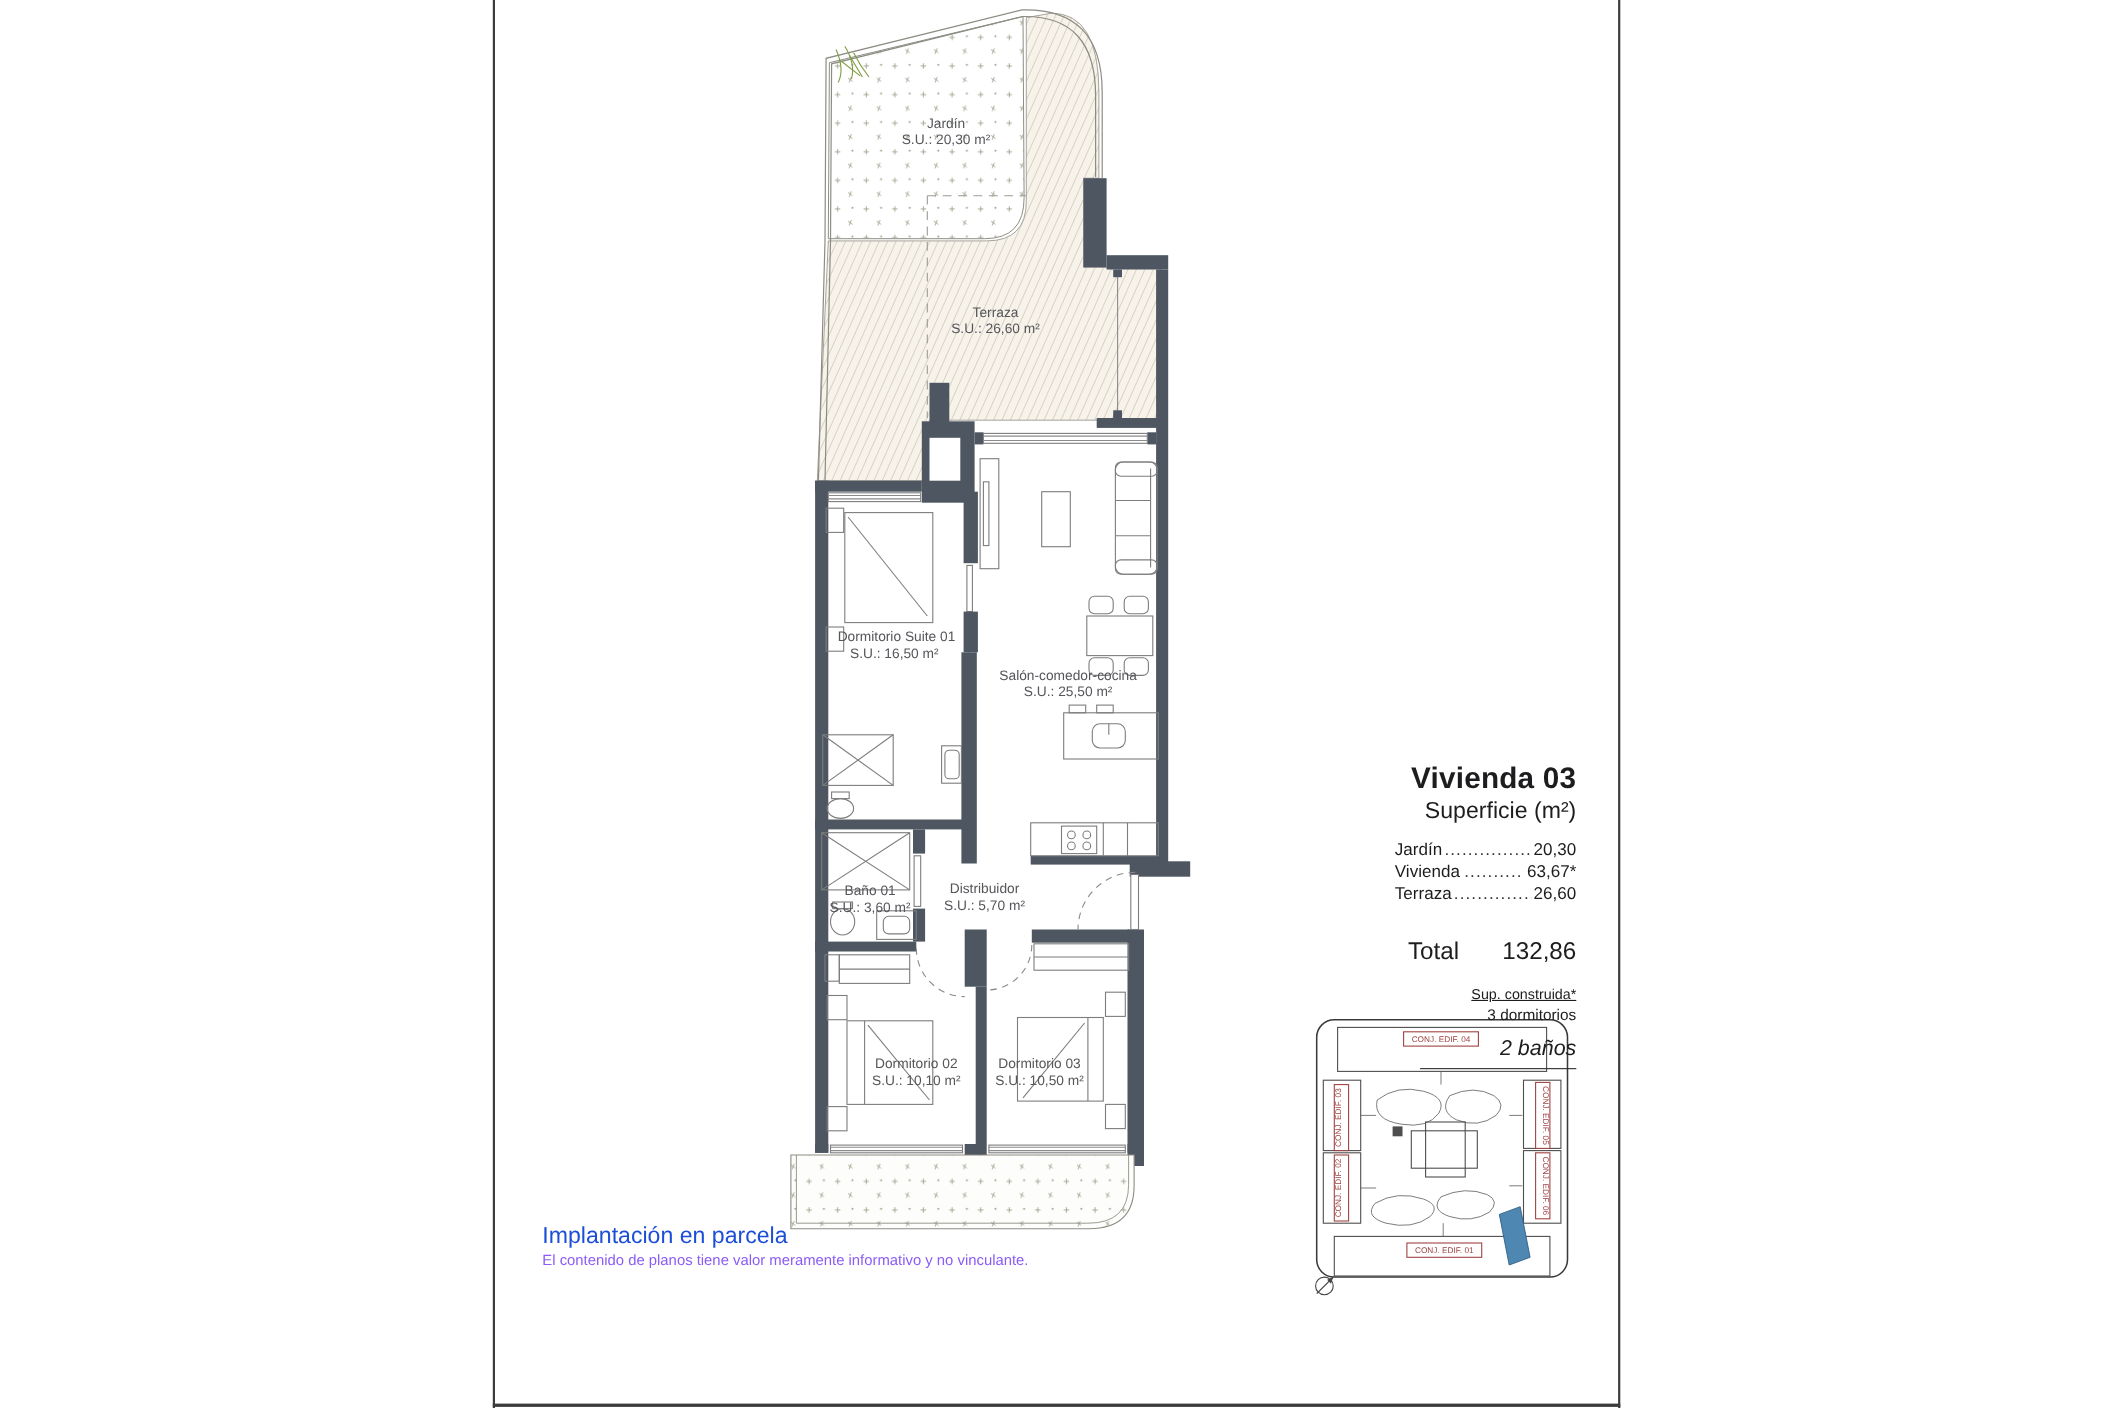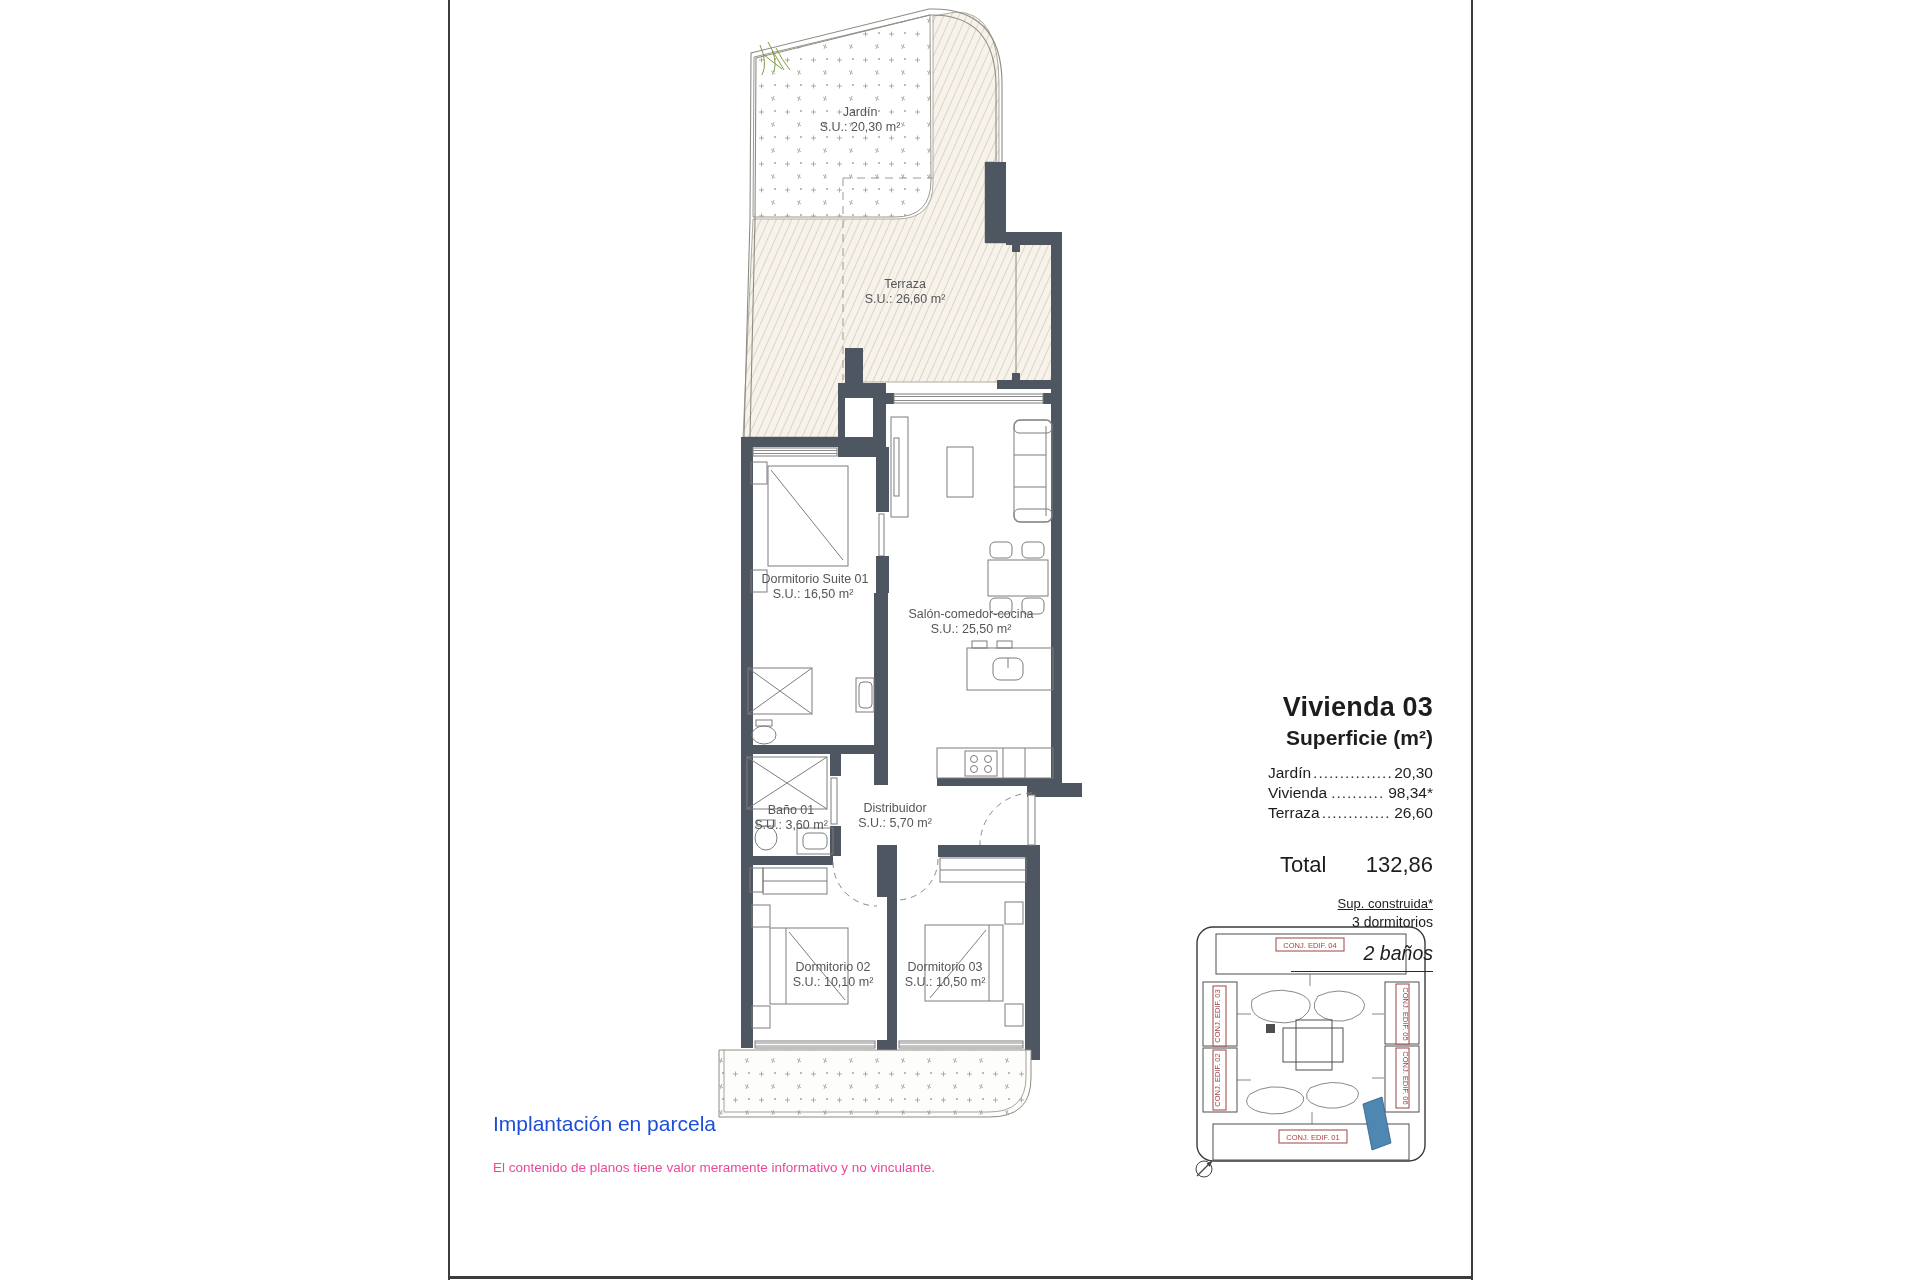--- a/index.html
+++ b/index.html
@@ -3,37 +3,37 @@
 <meta charset="utf-8">
 <style>
   html,body{margin:0;padding:0;background:#ffffff;}
   body{width:1920px;height:1280px;position:relative;overflow:hidden;
        font-family:"Liberation Sans", sans-serif;color:#1d1d1f;}
   .page-border{position:absolute;background:#3c3c3c;}
   #plan-svg{position:absolute;left:0;top:0;}
   
   .legend{position:absolute;left:1268px;top:692px;width:165px;text-align:right;}
   .legend .title{font-size:27px;font-weight:bold;letter-spacing:.2px;}
-  .legend .subtitle{font-size:21px;margin-top:3px;font-weight:bold;}
+  .legend .subtitle{font-size:21px;margin-top:3px;}
   .legend .items{margin-top:14px;font-size:15.5px;}
   .legend .row{display:flex;align-items:baseline;margin:2px 0;}
   .legend .row .lab{white-space:nowrap;}
   .legend .row .dots{flex:1;overflow:hidden;white-space:nowrap;color:#333;
                      margin:0 2px;letter-spacing:1px;text-align:center;}
   .legend .row .val{white-space:nowrap;}
   .legend .total{display:flex;justify-content:space-between;margin-top:30px;
                  font-size:22px;font-weight:normal;padding-left:12px;}
   .legend .note{margin-top:18px;font-size:13px;text-decoration:underline;}
   .legend .beds{margin-top:3px;font-size:14px;}
   .legend .baths{margin-top:12px;font-size:19.5px;font-style:italic;}
   .legend .rule{border-top:1.5px solid #2c2c2c;width:142px;margin:6px 0 0 auto;}
   
   .footer{position:absolute;left:493px;top:1112px;}
   .footer .f-title{font-size:21px;color:#1d4ed8;}
-  .footer .f-disc{font-size:13.5px;color:#ec4899;margin-top:24px;}
+  .footer .f-disc{font-size:13.5px;color:#8b5cf6;margin-top:2px;}
   
   text.rml{font-family:"Liberation Sans",sans-serif;font-size:12.5px;fill:#55565a;text-anchor:middle;}
   text.red{font-family:"Liberation Sans",sans-serif;font-size:7.5px;fill:#a04343;text-anchor:middle;}
   .wall{fill:#4d5661;stroke:none;}
   .furn{fill:none;stroke:#7d7d7d;stroke-width:1;}
   .furnw{fill:#ffffff;stroke:#7d7d7d;stroke-width:1;}
   .bound{fill:none;stroke:#8d8c84;stroke-width:1.1;}
   .thin{fill:none;stroke:#8a8a8a;stroke-width:1;}
   .dash{fill:none;stroke:#9b9b93;stroke-width:1;stroke-dasharray:8 6;}
   .arc{fill:none;stroke:#8a8a8a;stroke-width:1;stroke-dasharray:6 5;}
@@ -299,21 +299,21 @@
   <div class="subtitle">Superficie (m²)</div>
   <div class="items">
     <div class="row">
       <span class="lab">Jardín</span>
       <span class="dots">...............</span>
       <span class="val">20,30</span>
     </div>
     <div class="row">
       <span class="lab">Vivienda</span>
       <span class="dots">..........</span>
-      <span class="val">98,34*</span>
+      <span class="val">63,67*</span>
     </div>
     <div class="row">
       <span class="lab">Terraza</span>
       <span class="dots">..............</span>
       <span class="val">26,60</span>
     </div>
   </div>
   <div class="total">
     <span>Total</span>
     <span>132,86</span>

